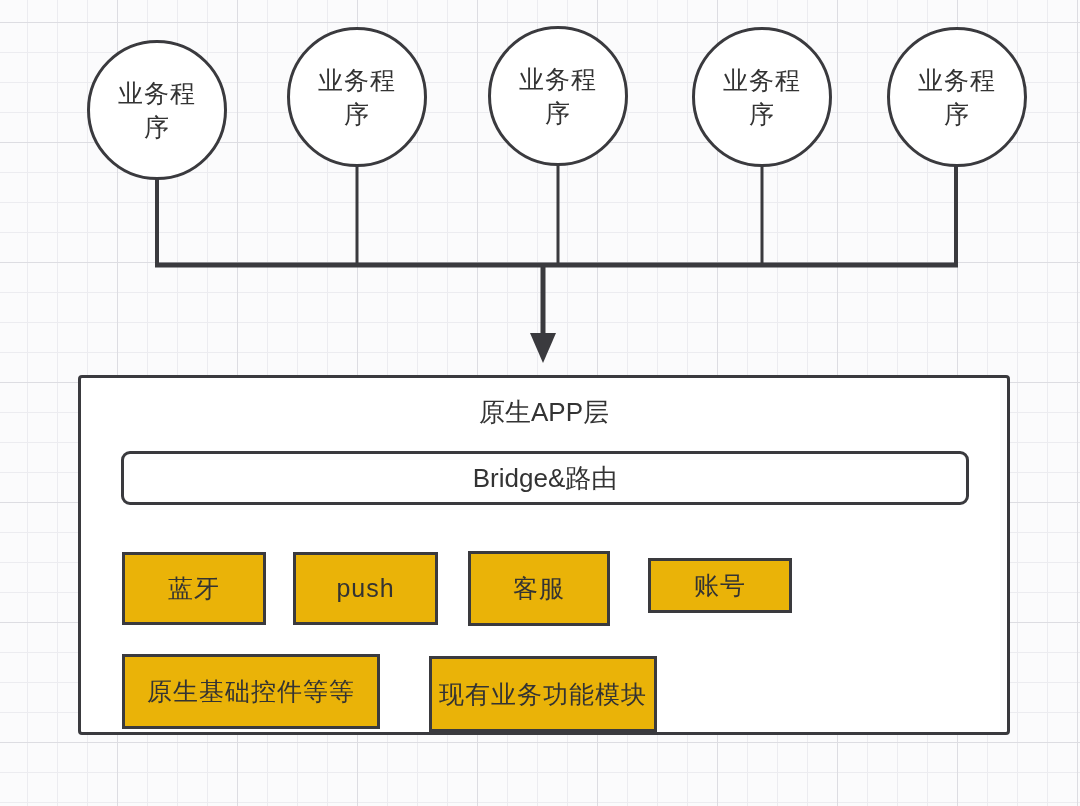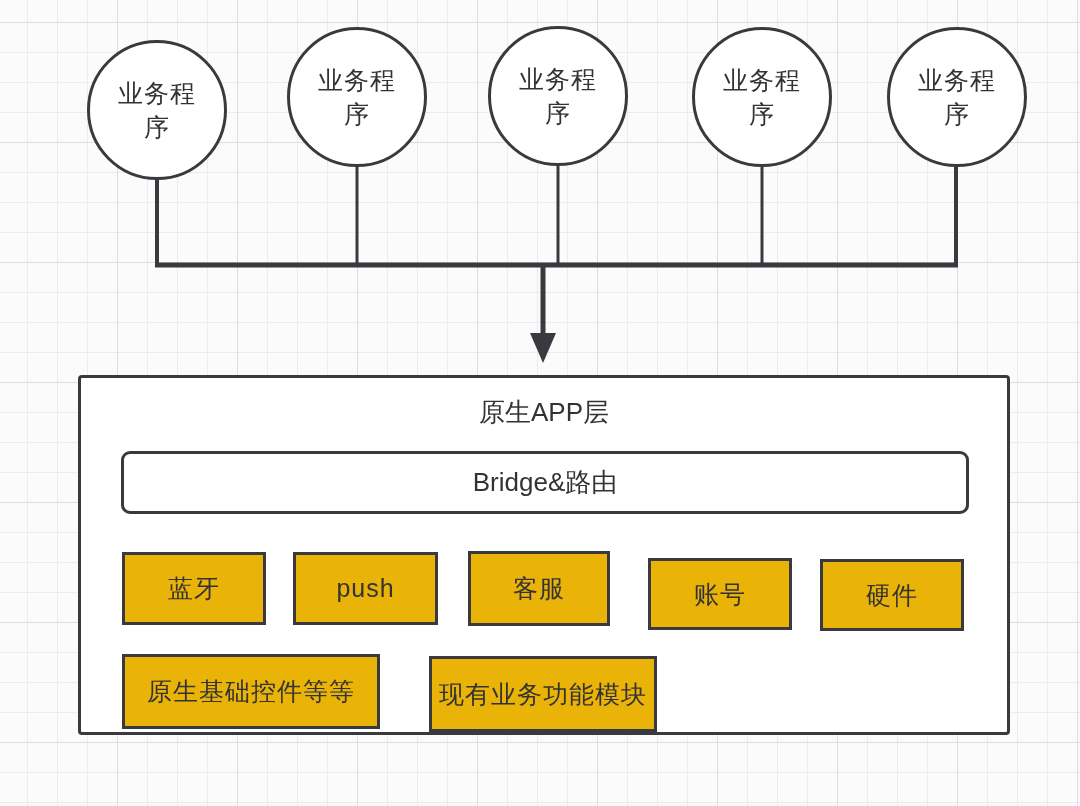--- a/index.html
+++ b/index.html
@@ -77,21 +77,21 @@
     width: 100%;
     text-align: center;
     font-size: 26px;
     color: #333333;
   }
   .bridge-box {
     position: absolute;
     left: 40px;
     top: 73px;
     width: 848px;
-    height: 63px;
+    height: 54px;
     box-sizing: border-box;
     border: 3px solid #3a3a3e;
     border-radius: 9px;
     background: #ffffff;
     display: flex;
     align-items: center;
     justify-content: center;
     font-size: 26px;
   }
   .module-box {
@@ -101,21 +101,21 @@
     background: #eab308;
     display: flex;
     align-items: center;
     justify-content: center;
     font-size: 25px;
     letter-spacing: 1px;
   }
   .mod-bluetooth { left: 41px;  top: 174px; width: 144px; height: 73px; }
   .mod-push      { left: 212px; top: 174px; width: 145px; height: 73px; }
   .mod-service   { left: 387px; top: 173px; width: 142px; height: 75px; }
-  .mod-account   { left: 567px; top: 180px; width: 144px; height: 72px; }
+  .mod-account   { left: 567px; top: 180px; width: 144px; height: 55px; }
   .mod-hardware  { left: 739px; top: 181px; width: 144px; height: 72px; }
   .mod-controls  { left: 41px;  top: 276px; width: 258px; height: 75px; text-align: right; }
   .mod-business  { left: 348px; top: 278px; width: 228px; height: 76px; }
 </style>
 </head>
 <body>
 
 <div class="canvas">
 
   <svg class="connector-layer" viewBox="0 0 1080 806" xmlns="http://www.w3.org/2000/svg">
@@ -150,19 +150,18 @@
 
   <div class="native-layer">
     <div class="native-layer-title">原生APP层</div>
 
     <div class="bridge-box">Bridge&amp;路由</div>
 
     <div class="module-box mod-bluetooth">蓝牙</div>
     <div class="module-box mod-service">客服</div>
     <div class="module-box mod-push">push</div>
     <div class="module-box mod-account">账号</div>
-    <div class="module-box mod-hardware">硬件</div>
 
     <div class="module-box mod-controls">原生基础控件等等</div>
     <div class="module-box mod-business">现有业务功能模块</div>
   </div>
 
 </div>
 
 </body></html>

